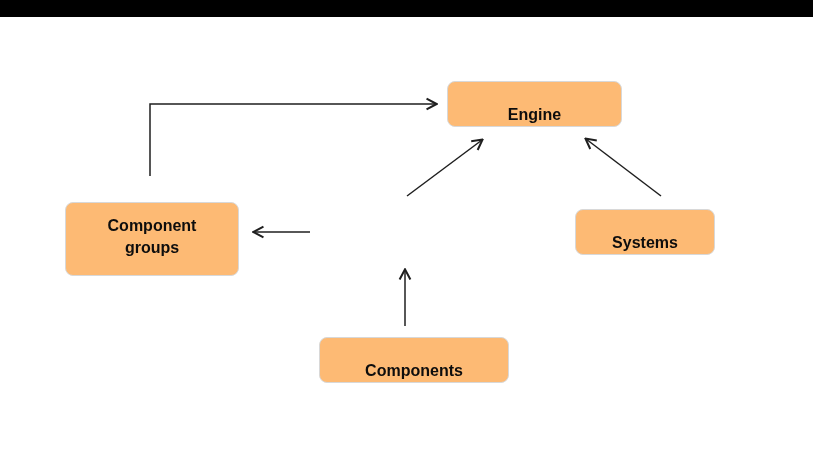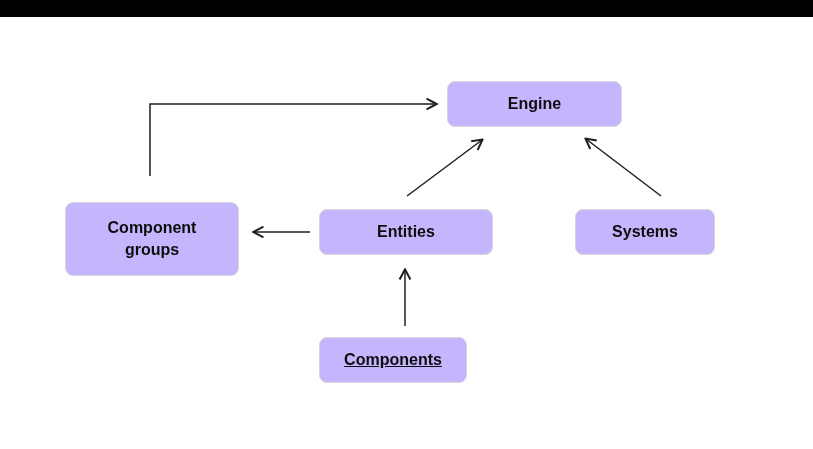--- a/index.html
+++ b/index.html
@@ -28,38 +28,38 @@
     pointer-events: none;
   }
   .edges path {
     fill: none;
     stroke: #1f1f1f;
     stroke-width: 1.5;
   }
   .node {
     position: absolute;
     box-sizing: border-box;
-    background: #c4b5fd;
+    background: #fdba74;
     border: 1px solid #d8d8d8;
     border-radius: 8px;
     display: flex;
-    align-items: center;
+    align-items: flex-end;
     justify-content: center;
     text-align: center;
     font-weight: bold;
     font-size: 16px;
     line-height: 22px;
     color: #0d0d0d;
     cursor: default;
   }
   .node-engine            { left: 447px; top: 81px;  width: 175px; height: 46px; }
   .node-component-groups  { left: 65px;  top: 194px; width: 174px; height: 74px; padding: 16px 24px; margin-top: 8px; }
   .node-entities          { left: 319px; top: 209px; width: 174px; height: 46px; }
   .node-systems           { left: 575px; top: 209px; width: 140px; height: 46px; }
-  .node-components        { left: 319px; top: 337px; width: 148px; height: 46px; text-decoration: underline; }
+  .node-components        { left: 319px; top: 337px; width: 190px; height: 46px; }
 </style>
 </head>
 <body>
 
 <div class="stage">
 
   <div class="topbar"></div>
 
   <svg class="edges" width="813" height="449" viewBox="0 0 813 449" aria-hidden="true">
     <defs>
@@ -75,23 +75,20 @@
   </svg>
 
   <div class="node node-engine">
     <span>Engine</span>
   </div>
 
   <div class="node node-component-groups">
     <span>Component groups</span>
   </div>
 
-  <div class="node node-entities">
-    <span>Entities</span>
-  </div>
 
   <div class="node node-systems">
     <span>Systems</span>
   </div>
 
   <div class="node node-components">
     <span>Components</span>
   </div>
 
 </div>

